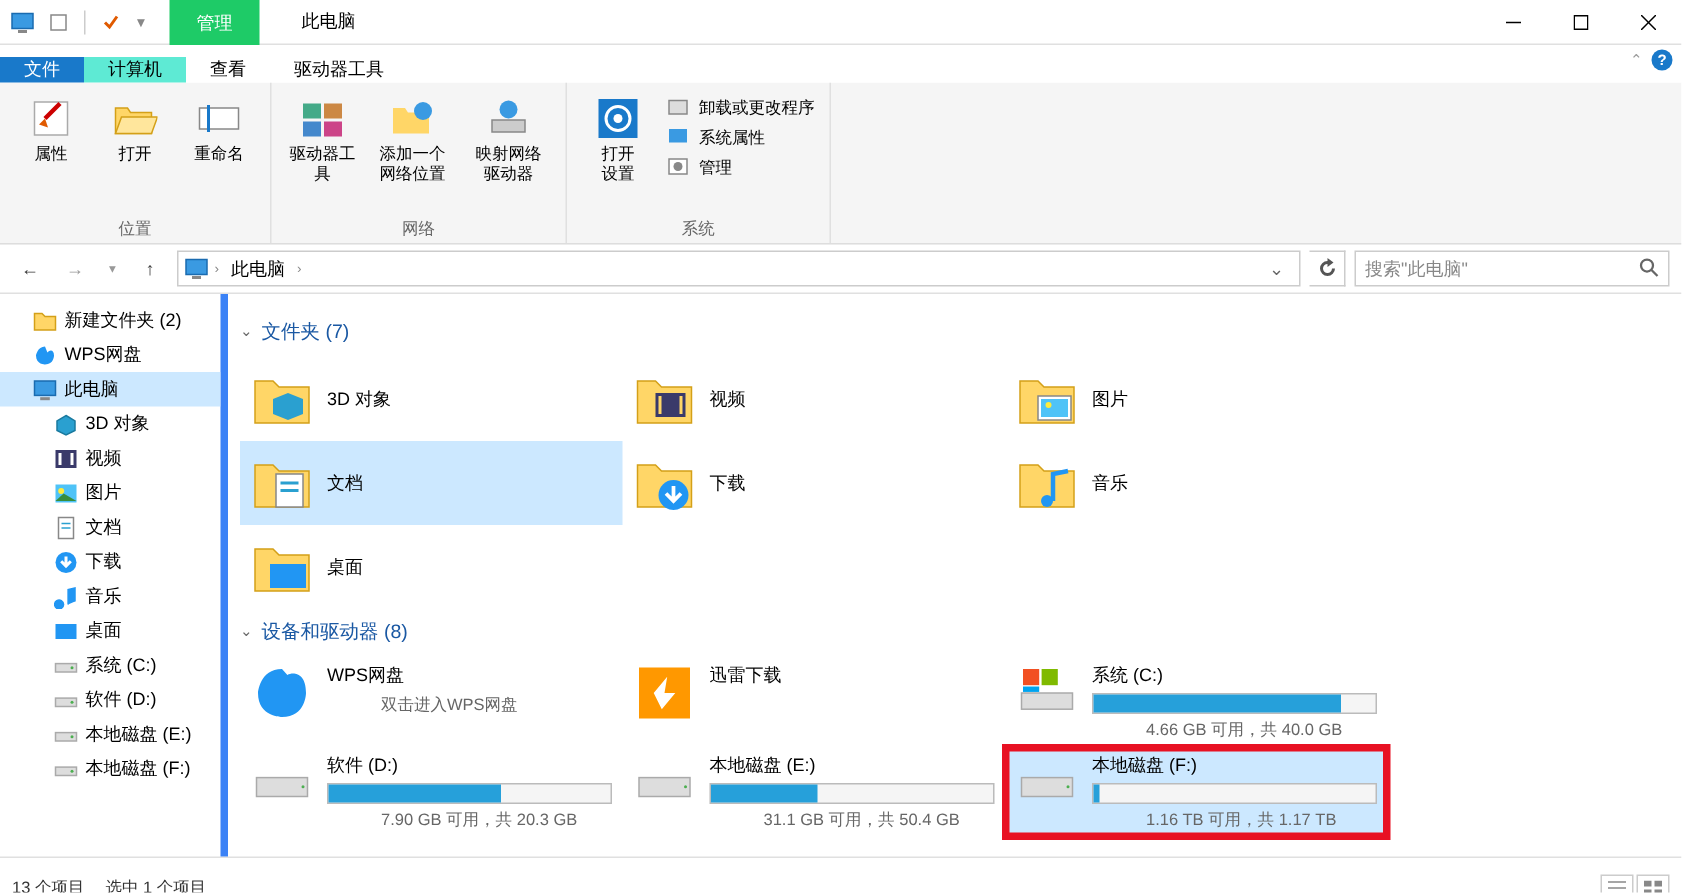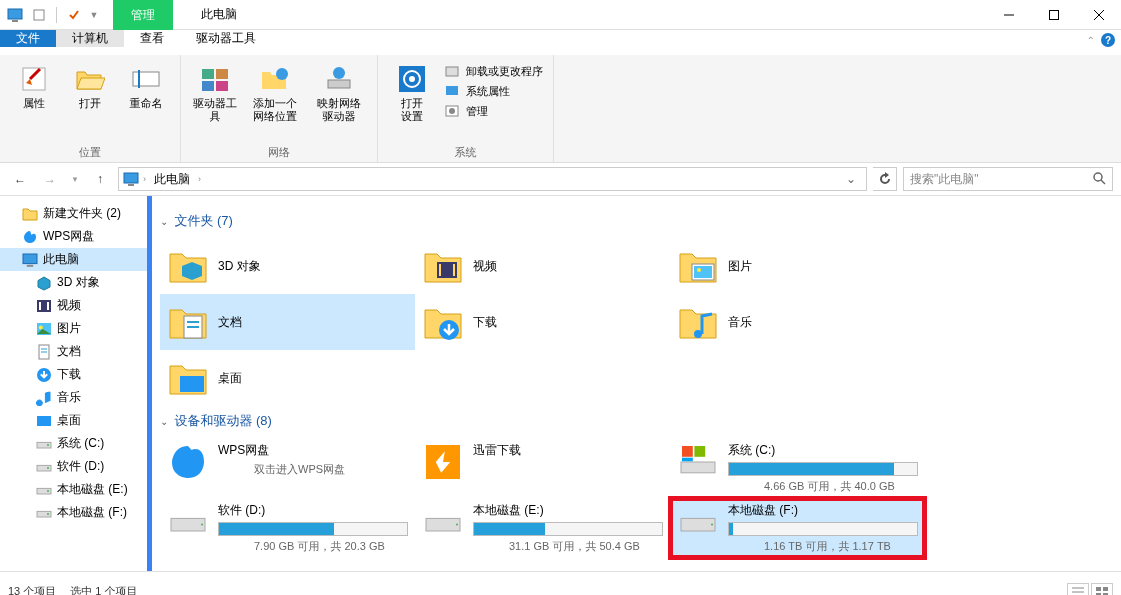--- a/index.html
+++ b/index.html
@@ -7,24 +7,24 @@
 
 .titlebar { height: 30px; background: #fff; display: flex; align-items: center; border-bottom: 1px solid #e0e0e0; position: relative; }
 .titlebar .qat { display: flex; align-items: center; padding-left: 4px; gap: 2px; }
 .titlebar .qat-icon { width: 22px; height: 22px; display: flex; align-items: center; justify-content: center; }
 .qat-sep { width: 1px; height: 16px; background: #ccc; margin: 0 4px; }
 .tab-context { background: #1ecb67; color: #fff; padding: 4px 18px; font-size: 12px; margin-left: 12px; height: 30px; line-height: 22px; }
 .title-text { margin-left: 28px; font-size: 12px; color: #000; }
 .win-controls { position: absolute; right: 0; top: 0; display: flex; }
 .win-btn { width: 45px; height: 30px; display: flex; align-items: center; justify-content: center; }
 
-.ribbon-tabs { height: 25px; display: flex; align-items: flex-start; background: #fff; position: relative; }
+.ribbon-tabs { height: 25px; display: flex; align-items: flex-end; background: #fff; position: relative; }
 .ribbon-tab { padding: 0 16px; display: flex; align-items: center; font-size: 12px; cursor: pointer; }
 .ribbon-tab.file { background: #1979ca; color: #fff; }
-.ribbon-tab.active { background: #e5e5e5; }
+.ribbon-tab.active { background: #5eead4; }
 .ribbon-help { position: absolute; right: 6px; top: 3px; display: flex; gap: 6px; align-items: center; }
 .help-chevron { color: #999; font-size: 10px; }
 .help-icon { width: 14px; height: 14px; background: #1979ca; border-radius: 50%; color: #fff; display: flex; align-items: center; justify-content: center; font-size: 10px; font-weight: bold; }
 
 .ribbon { height: 108px; background: #f5f5f5; border-bottom: 1px solid #ddd; display: flex; }
 .ribbon-group { border-right: 1px solid #e0e0e0; padding: 4px 10px 2px; display: flex; flex-direction: column; }
 .ribbon-group-content { flex: 1; display: flex; gap: 8px; align-items: flex-start; }
 .ribbon-group-label { text-align: center; font-size: 11px; color: #666; padding-top: 2px; }
 .ribbon-btn { display: flex; flex-direction: column; align-items: center; justify-content: flex-start; width: 48px; padding-top: 4px; cursor: pointer; }
 .ribbon-btn-icon { width: 32px; height: 32px; display: flex; align-items: center; justify-content: center; margin-bottom: 2px; }

